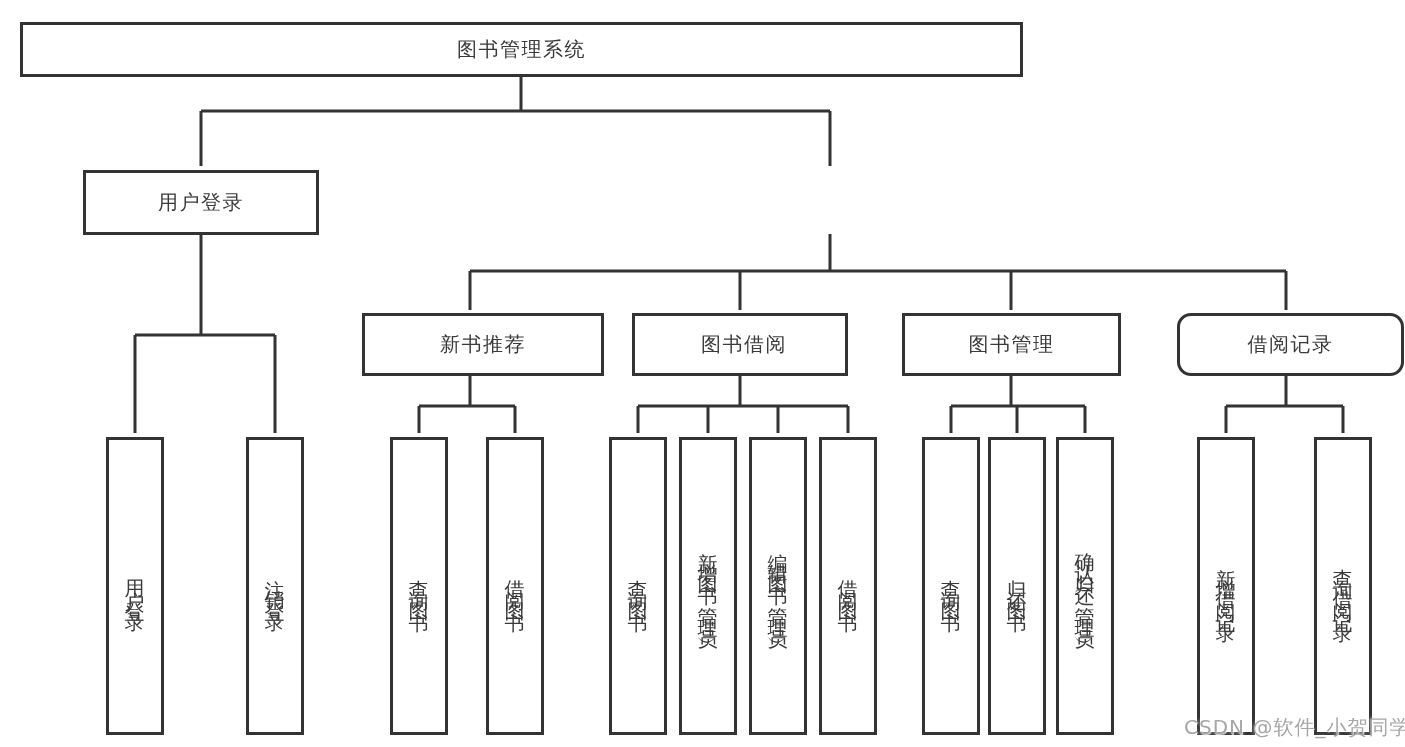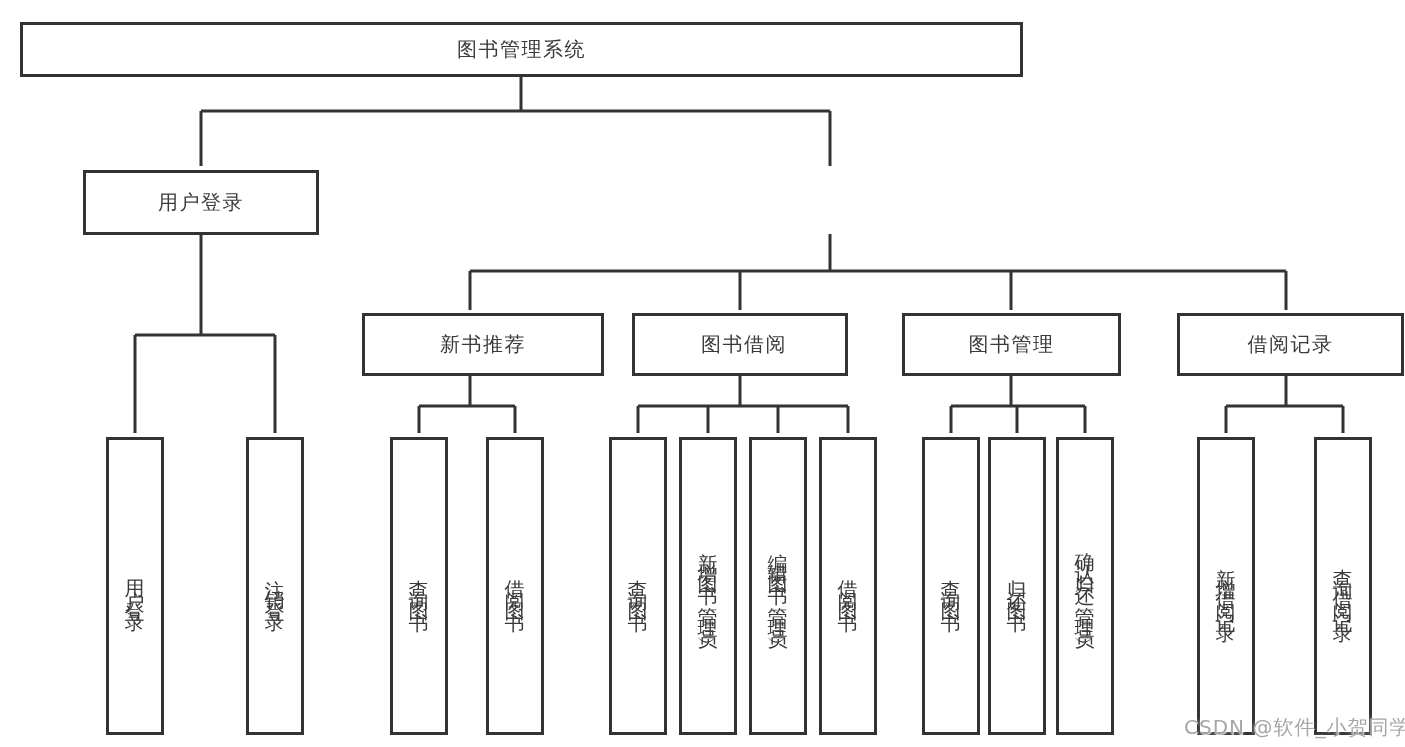--- a/index.html
+++ b/index.html
@@ -134,21 +134,21 @@
 
   <div class="node" style="left:362px; top:313px; width:242px; height:63px;">
     <span>新书推荐</span>
   </div>
   <div class="node" style="left:632px; top:313px; width:216px; height:63px;padding-left:8px;">
     <span>图书借阅</span>
   </div>
   <div class="node" style="left:902px; top:313px; width:219px; height:63px;">
     <span>图书管理</span>
   </div>
-  <div class="node" style="left:1177px; top:313px; width:227px; height:63px;">
+  <div class="node" style="left:1177px; top:313px; width:227px; height:63px;border-radius:14px;">
     <span>借阅记录</span>
   </div>
 
   <div class="leaf" style="left:106px; top:437px; width:58px; height:298px;">
     <span>用户登录</span>
   </div>
   <div class="leaf" style="left:246px; top:437px; width:58px; height:298px;">
     <span>注销登录</span>
   </div>
 

